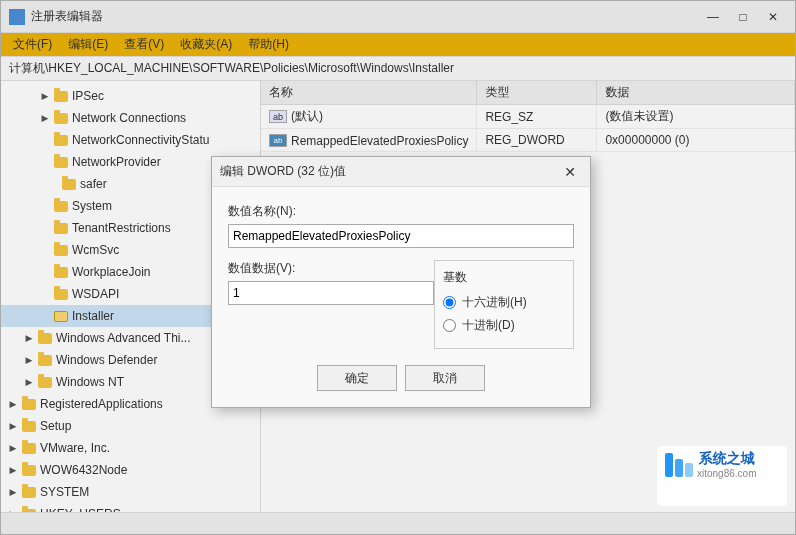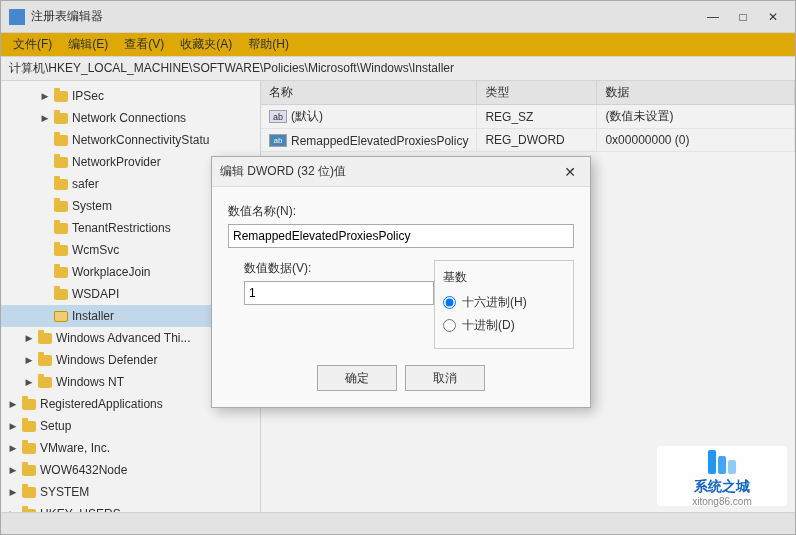--- a/index.html
+++ b/index.html
@@ -284,21 +284,20 @@
       padding: 0 4px;
       font-size: 12px;
       background: #fff;
       margin-bottom: 12px;
       outline: none;
     }
 
     .dialog-row {
       display: flex;
       margin-bottom: 12px;
-      margin-left: 16px;
     }
 
     .dialog-value-section {
       flex: 1;
     }
 
     .dialog-base-section {
       width: 140px;
       border: 1px solid #ccc;
       padding: 8px;
@@ -431,21 +430,21 @@
         <span>NetworkConnectivityStatu</span>
       </div>
 
       <div class="tree-item" style="padding-left: 52px;">
         <span class="tree-folder-icon">
             <div class="folder-yellow"></div>
           </span>
         <span>NetworkProvider</span>
       </div>
 
-      <div class="tree-item" style="padding-left: 52px;">
+      <div class="tree-item" style="padding-left: 24px; margin-left: 36px;">
         <span class="tree-folder-icon">
             <div class="folder-yellow"></div>
           </span>
         <span>safer</span>
       </div>
 
       <div class="tree-item" style="padding-left: 52px;">
         <span class="tree-folder-icon">
             <div class="folder-yellow"></div>
           </span>
@@ -636,21 +635,21 @@
         
         <div class="dialog-buttons">
           <button class="dialog-btn primary">确定</button>
           <button class="dialog-btn">取消</button>
         </div>
       </div>
     </div>
   </div>
 
   <div class="watermark" style="position:absolute;bottom:28px;right:8px;z-index:200;background:rgba(255,255,255,0.85);padding:4px 8px;border-radius:4px;text-align:center;">
-    <div style="display:flex;align-items:center;gap:4px;flex-direction:column;">
+    <div style="display:flex;align-items:center;gap:4px;">
       <div style="display:flex;gap:2px;">
         <div style="width:8px;height:24px;background:#2196F3;border-radius:2px;"></div>
         <div style="width:8px;height:18px;background:#42A5F5;border-radius:2px;margin-top:6px;"></div>
         <div style="width:8px;height:14px;background:#90CAF9;border-radius:2px;margin-top:10px;"></div>
       </div>
       <div>
         <div style="font-size:14px;font-weight:bold;color:#1565C0;">系统之城</div>
         <div style="font-size:10px;color:#888;">xitong86.com</div>
       </div>
     </div>

